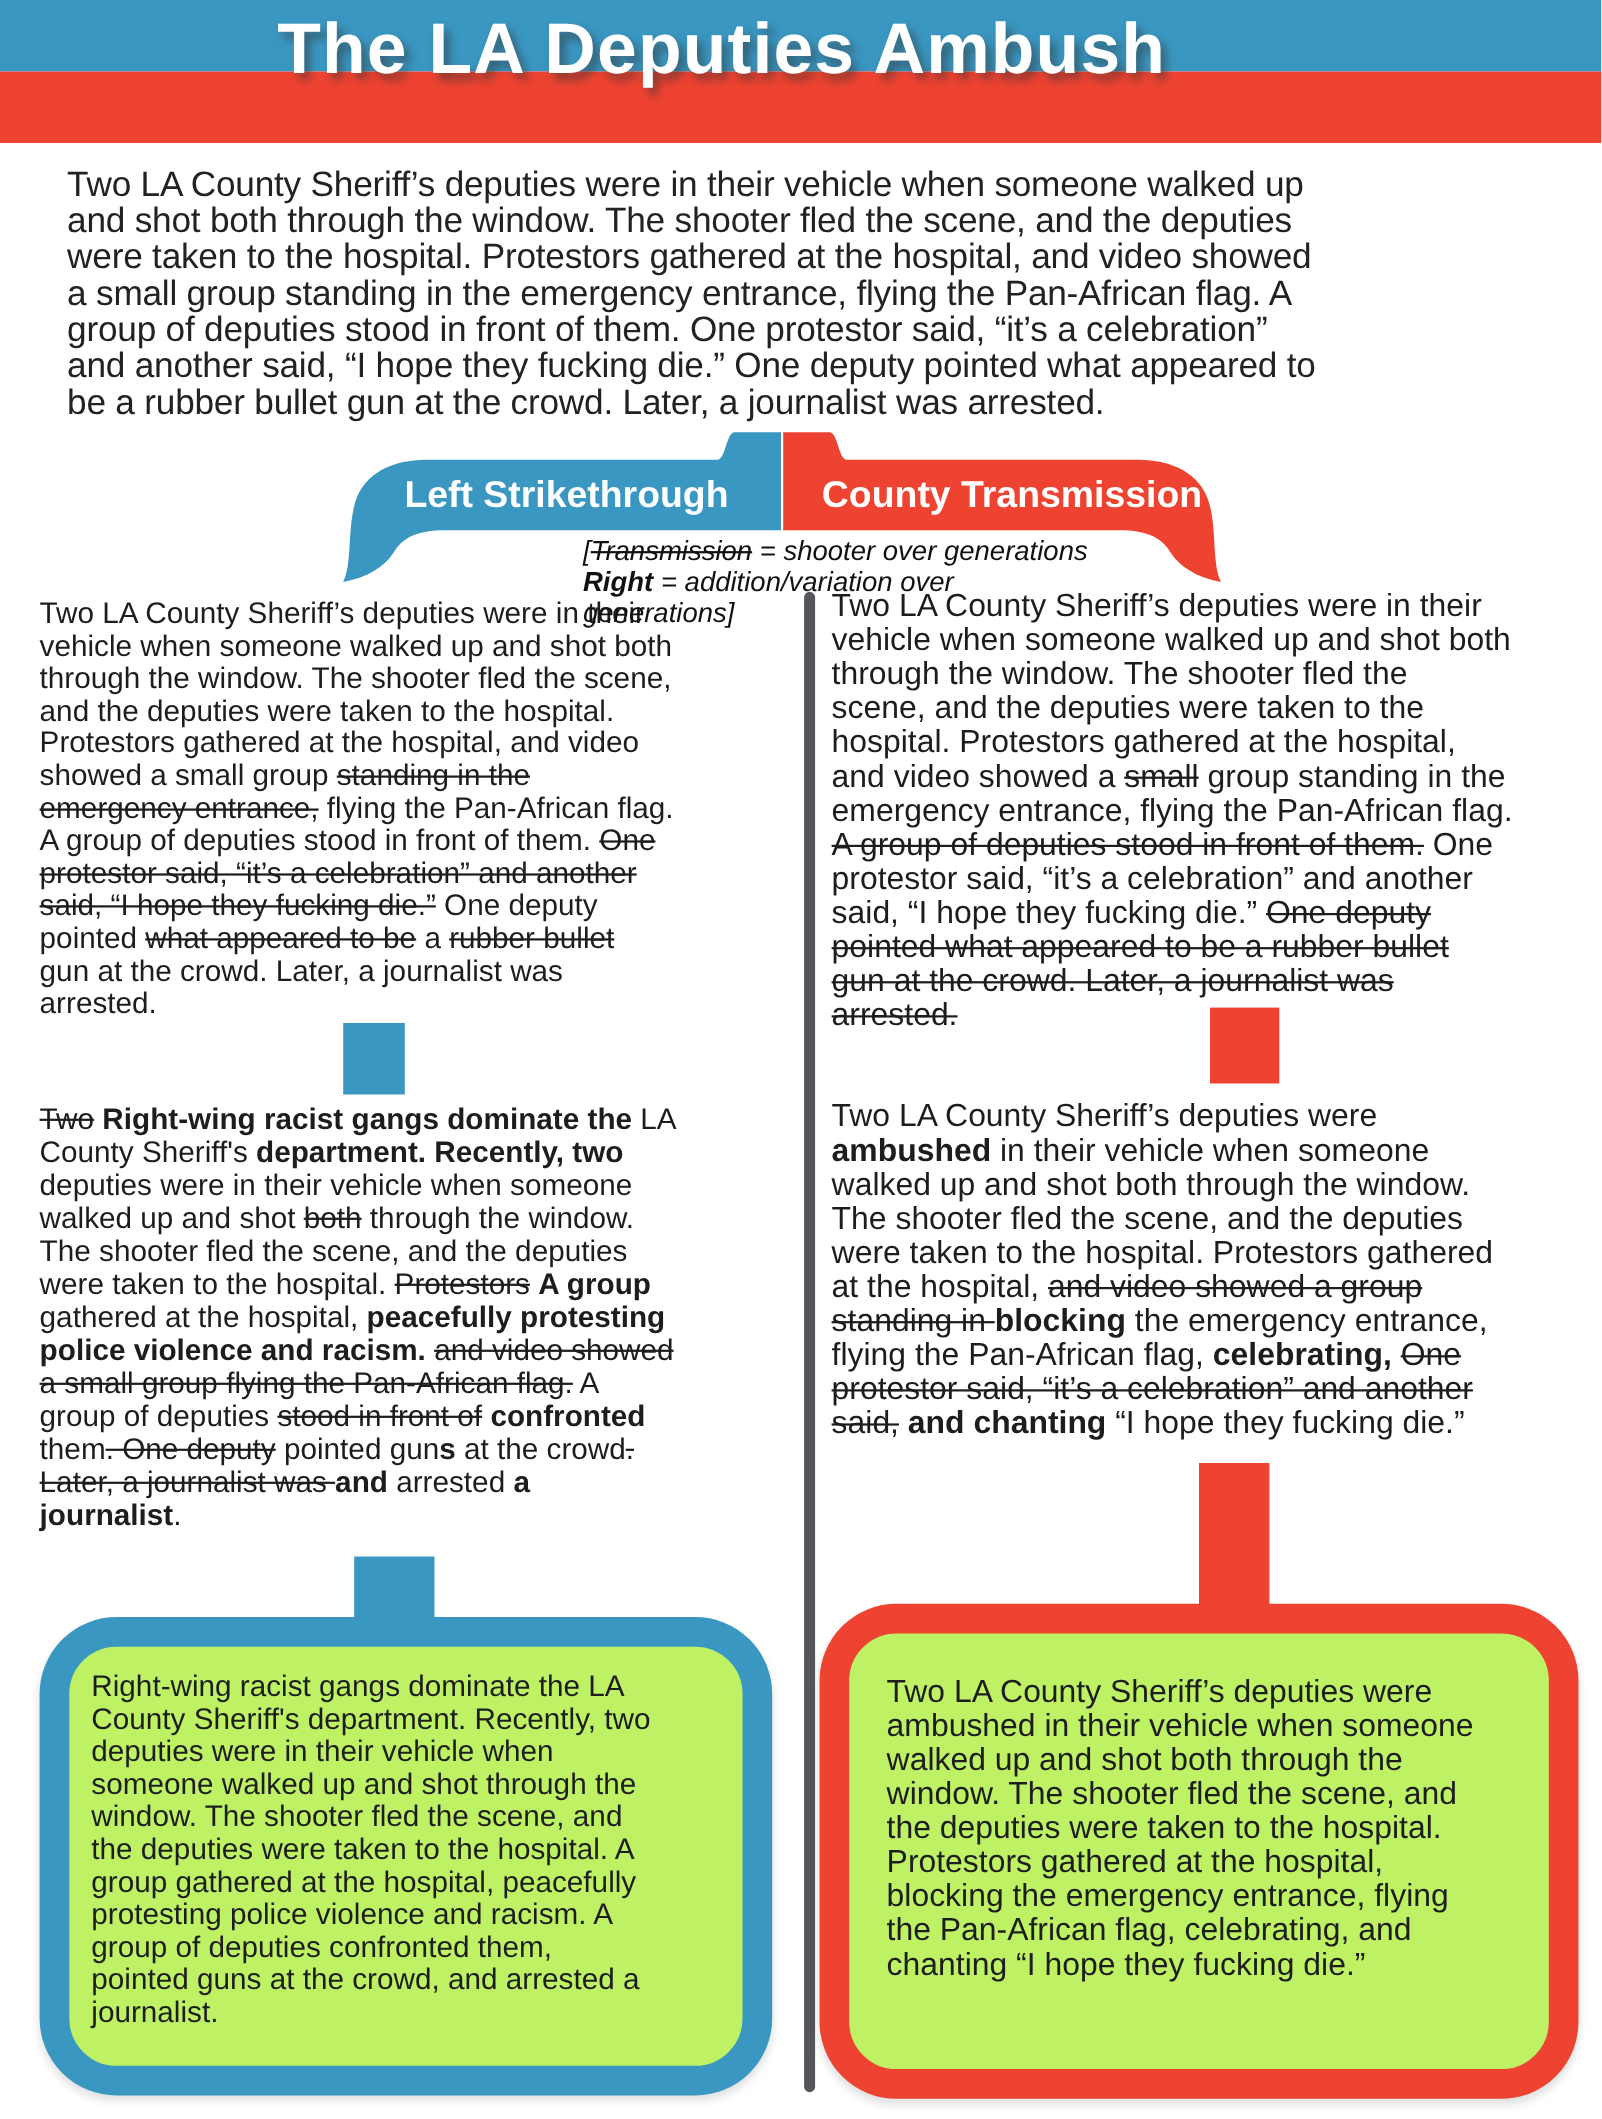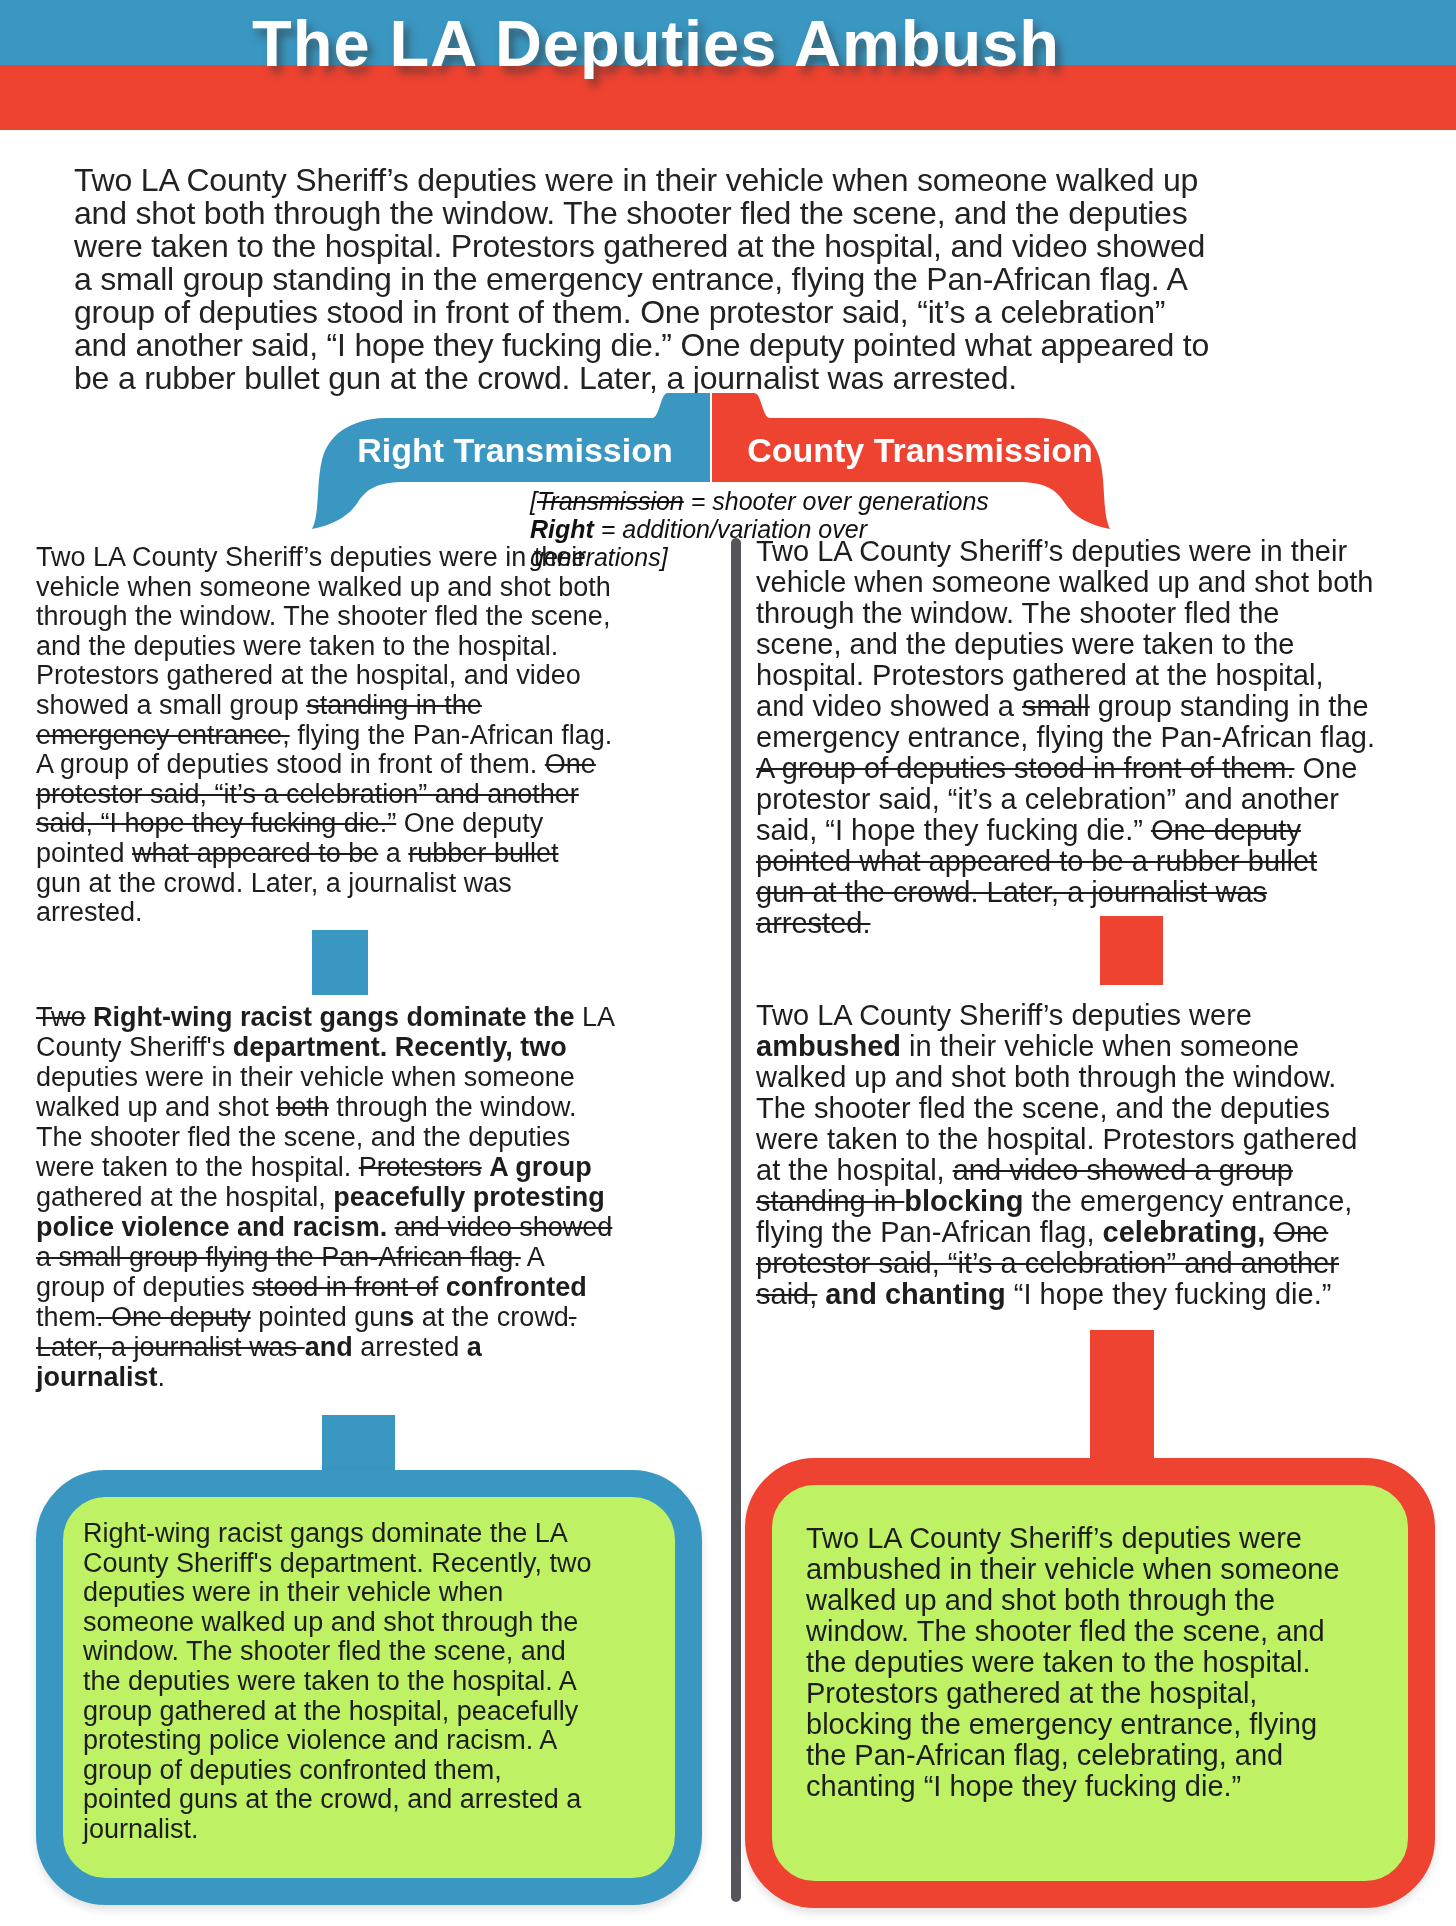--- a/index.html
+++ b/index.html
@@ -10,21 +10,21 @@
   
   .header-blue{position:absolute;left:0;top:0;width:1456px;height:65px;background:#3a97c2;}
   .header-red{position:absolute;left:0;top:65px;width:1456px;height:65px;background:#ef4331;}
   .title{
     position:absolute;left:0;top:6px;width:1312px;margin:0;text-align:center;
     font-size:65px;font-weight:700;letter-spacing:1px;color:#ffffff;
     text-shadow:5px 7px 9px rgba(50,50,50,.55);z-index:3;
   }
   
   .intro{
-    position:absolute;left:58px;top:148px;width:1352px;margin:16px;
+    position:absolute;left:58px;top:148px;width:1352px;margin:3px;
     font-size:32px;line-height:33px;letter-spacing:-0.2px;color:#222;
   }
   
   .banner-svg{position:absolute;left:300px;top:385px;width:860px;height:150px;z-index:1;}
   .blue-fill{fill:#3a97c2;}
   .red-fill{fill:#ef4331;}
   .banner-label{
     position:absolute;top:418px;height:64px;line-height:64px;z-index:2;
     font-size:34px;font-weight:700;color:#ffffff;text-align:center;
   }
@@ -66,21 +66,21 @@
   <div class="header-blue"></div>
   <div class="header-red"></div>
   <h1 class="title">The LA Deputies Ambush</h1>
 
   <p class="intro">Two LA County Sheriff’s deputies were in their vehicle when someone walked up<br>and shot both through the window. The shooter fled the scene, and the deputies<br>were taken to the hospital. Protestors gathered at the hospital, and video showed<br>a small group standing in the emergency entrance, flying the Pan-African flag. A<br>group of deputies stood in front of them. One protestor said, “it’s a celebration”<br>and another said, “I hope they fucking die.” One deputy pointed what appeared to<br>be a rubber bullet gun at the crowd. Later, a journalist was arrested.</p>
 
   <svg class="banner-svg" viewBox="0 0 860 150" aria-hidden="true">
     <path class="blue-fill" d="M410,8 L368,8 C360,8 360,33 352,33 L85,33 C50,34 28,50 22,75 C16,100 20,128 12,144 C34,140 50,130 58,117 C65,106 75,98 100,97 L410,97 Z"></path>
     <path class="red-fill" d="M412,8 L454,8 C462,8 462,33 470,33 L737,33 C772,34 794,50 800,75 C806,100 802,128 810,144 C788,140 772,130 764,117 C757,106 747,98 722,97 L412,97 Z"></path>
   </svg>
-  <div class="banner-label left-label">Right Transmission</div>
+  <div class="banner-label left-label">Left Strikethrough</div>
   <div class="banner-label right-label">County Transmission</div>
 
   <div class="legend"><span>[</span><span class="st">Transmission</span><span> = shooter over generations</span><br><span class="bd">Right</span><span> = addition/variation over generations]</span></div>
 
   <div class="divider"></div>
 
   <div class="stage left-s1"><span>Two LA County Sheriff’s deputies were in their</span><br><span>vehicle when someone walked up and shot both</span><br><span>through the window. The shooter fled the scene,</span><br><span>and the deputies were taken to the hospital.</span><br><span>Protestors gathered at the hospital, and video</span><br><span>showed a small group </span><span class="st">standing in the</span><br><span class="st">emergency entrance,</span><span> flying the Pan-African flag.</span><br><span>A group of deputies stood in front of them. </span><span class="st">One</span><br><span class="st">protestor said, “it’s a celebration” and another</span><br><span class="st">said, “I hope they fucking die.”</span><span> One deputy</span><br><span>pointed </span><span class="st">what appeared to be</span><span> a </span><span class="st">rubber bullet</span><br><span>gun at the crowd. Later, a journalist was</span><br><span>arrested.</span></div>
   <div class="conn blue-square"></div>
   <div class="stage left-s2"><span class="st">Two</span><span> </span><span class="bd">Right-wing racist gangs dominate the</span><span> LA</span><br><span>County Sheriff's </span><span class="bd">department. Recently, two</span><br><span>deputies were in their vehicle when someone</span><br><span>walked up and shot </span><span class="st">both</span><span> through the window.</span><br><span>The shooter fled the scene, and the deputies</span><br><span>were taken to the hospital. </span><span class="st">Protestors</span><span> </span><span class="bd">A group</span><br><span>gathered at the hospital, </span><span class="bd">peacefully protesting</span><br><span class="bd">police violence and racism.</span><span> </span><span class="st">and video showed</span><br><span class="st">a small group flying the Pan-African flag.</span><span> A</span><br><span>group of deputies </span><span class="st">stood in front of</span><span> </span><span class="bd">confronted</span><br><span>them</span><span class="st">. One deputy</span><span> pointed gun</span><span class="bd">s</span><span> at the crowd</span><span class="st">.</span><br><span class="st">Later, a journalist was </span><span> </span><span class="bd">and</span><span> arrested </span><span class="bd">a</span><br><span class="bd">journalist</span><span>.</span></div>
   <div class="conn blue-stem"></div>

